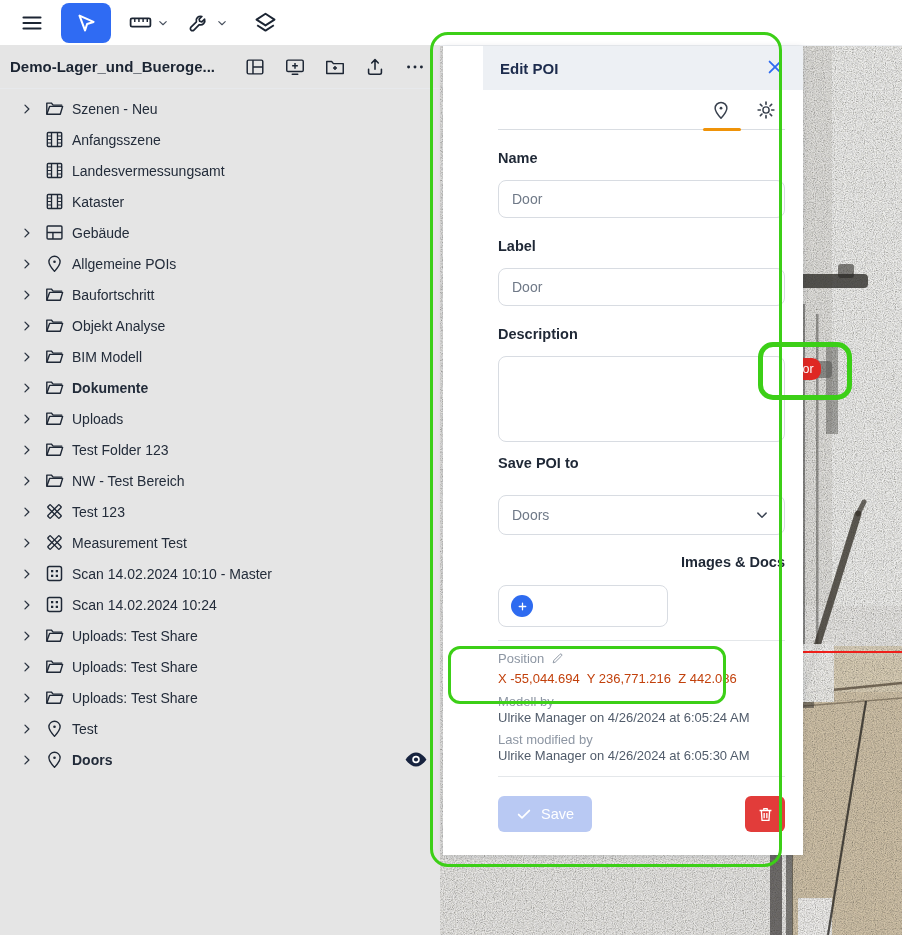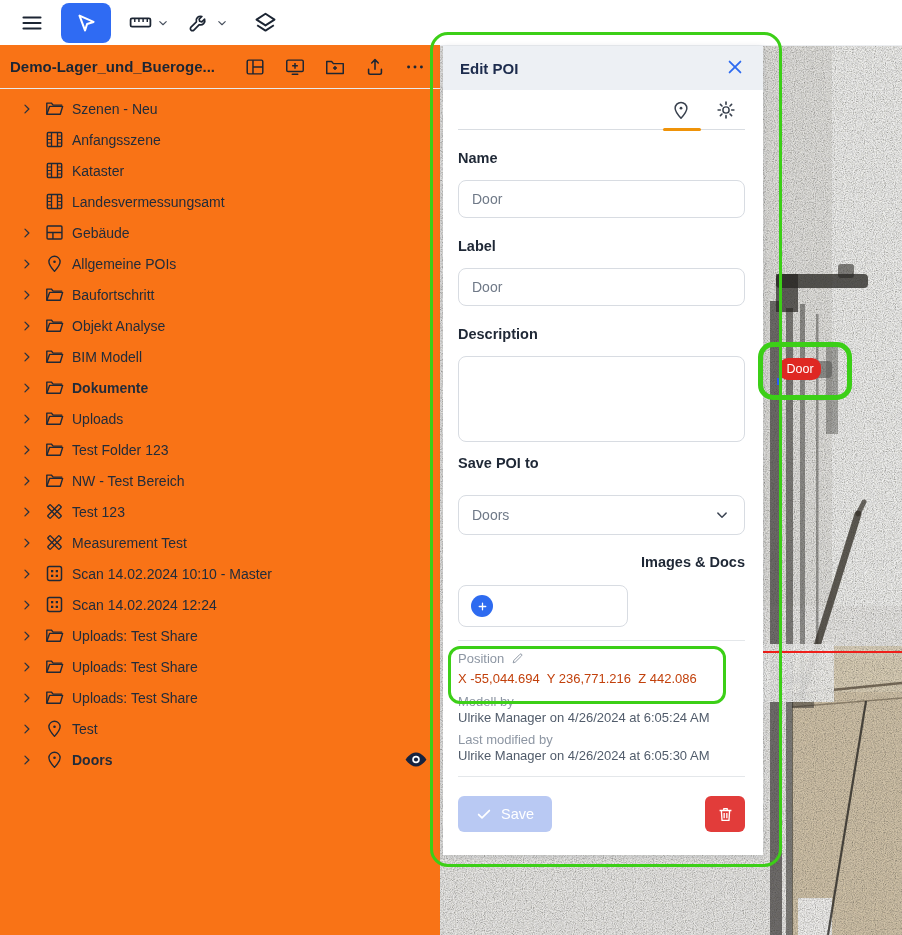--- a/index.html
+++ b/index.html
@@ -13,21 +13,21 @@
   .toolbar{position:absolute;left:0;top:0;width:902px;height:45px;background:#fff;
     border-bottom:1px solid #eceef1;display:flex;align-items:center;}
   .tb-btn{display:flex;align-items:center;justify-content:center;background:none;border:none;
     color:#1c2533;cursor:pointer;padding:0;}
   .tb-menu{margin-left:18px;width:28px;height:28px;}
   .tb-select{margin-left:15px;width:50px;height:40px;background:#2f6bf3;border-radius:8px;color:#fff;}
   .tb-group{display:flex;align-items:center;margin-left:16px;gap:3px;}
   .tb-chev{color:#454e5c;}
   .tb-layers{margin-left:22px;}
   
-  .sidebar{position:absolute;left:0;top:45px;width:440px;height:890px;background:#f97316;}
+  .sidebar{position:absolute;left:0;top:45px;width:440px;height:890px;background:#e5e5e5;}
   .sb-header{height:43px;border-bottom:1px solid #e7e9ec;display:flex;align-items:center;padding:0 14px 0 10px;}
   .sb-title{font-size:15px;font-weight:700;color:#1c2533;white-space:nowrap;}
   .sb-icons{margin-left:auto;display:flex;align-items:center;gap:18px;color:#1c2533;}
   .sb-icons .tb-btn{width:22px;height:22px;}
   .tree{position:absolute;left:0;top:48px;right:0;}
   .tree-row{height:31px;display:flex;align-items:center;padding-left:21px;position:relative;
     font-size:14px;color:#232c3a;cursor:pointer;}
   .tree-row.bold .t-label{font-weight:700;}
   .chev{width:12px;height:12px;color:#2a3340;flex:0 0 12px;display:flex;}
   .t-icon{width:21px;height:21px;margin-left:11px;color:#1f2836;flex:0 0 21px;display:flex;}
@@ -36,21 +36,21 @@
   
   .scan{position:absolute;left:440px;top:46px;width:462px;height:889px;background:#f1f0ee;}
   .scan svg{display:block;}
   
   .poi-blob{position:absolute;left:816px;top:361px;width:16px;height:17px;background:#5a5a58;opacity:.65;border-radius:4px;}
   .poi-dot{position:absolute;left:777px;top:378px;width:5px;height:7px;background:#2b5bf7;}
   .poi-pill{position:absolute;left:779px;top:358px;width:42px;height:22px;background:#df2823;border-radius:9px;
     color:#fff;font-size:12.5px;display:flex;align-items:center;justify-content:center;cursor:pointer;}
   
   .panel{position:absolute;left:443px;top:46px;width:320px;height:809px;background:#fff;
-    box-shadow:0 1px 6px rgba(20,30,60,.12);}
+    box-shadow:0 1px 6px rgba(20,30,60,.12);padding-left:40px;}
   .p-header{height:44px;background:#edf0f4;display:flex;align-items:center;padding:0 16px 0 17px;}
   .p-title{font-size:15px;font-weight:700;color:#1d2c4d;}
   .p-close{margin-left:auto;width:22px;height:22px;border:none;background:none;color:#2e6bf0;cursor:pointer;padding:0;display:flex;}
   .p-tabs{height:40px;position:relative;}
   .p-tab{position:absolute;top:9px;width:22px;height:22px;color:#39414e;cursor:pointer;display:flex;background:none;border:none;padding:0;}
   .p-tab.pin{left:227px;}
   .p-tab.gear{left:272px;}
   .tab-line{position:absolute;left:15px;width:287px;bottom:0;height:1px;background:#d9dde2;}
   .tab-active{position:absolute;left:220px;width:38px;bottom:-1px;height:3.5px;background:#ef9309;border-radius:2px;}
   .p-body{padding:0 18px 0 15px;}
@@ -353,38 +353,38 @@
     <span class="chev" style="visibility: hidden;">
           <svg width="12" height="12" viewBox="0 0 16 16">
             <use href="#i-chev-right"></use>
           </svg>
         </span>
     <span class="t-icon">
           <svg width="21" height="21" viewBox="0 0 24 24">
             <use href="#i-film"></use>
           </svg>
         </span>
+    <span class="t-label">Landesvermessungsamt</span>
+
+  </div>
+      <div class="tree-row">
+    <span class="chev" style="visibility: hidden;">
+          <svg width="12" height="12" viewBox="0 0 16 16">
+            <use href="#i-chev-right"></use>
+          </svg>
+        </span>
+    <span class="t-icon">
+          <svg width="21" height="21" viewBox="0 0 24 24">
+            <use href="#i-film"></use>
+          </svg>
+        </span>
     <span class="t-label">Kataster</span>
 
   </div>
       <div class="tree-row">
-    <span class="chev" style="visibility: hidden;">
-          <svg width="12" height="12" viewBox="0 0 16 16">
-            <use href="#i-chev-right"></use>
-          </svg>
-        </span>
-    <span class="t-icon">
-          <svg width="21" height="21" viewBox="0 0 24 24">
-            <use href="#i-film"></use>
-          </svg>
-        </span>
-    <span class="t-label">Landesvermessungsamt</span>
-
-  </div>
-      <div class="tree-row">
     <span class="chev">
           <svg width="12" height="12" viewBox="0 0 16 16">
             <use href="#i-chev-right"></use>
           </svg>
         </span>
     <span class="t-icon">
           <svg width="21" height="21" viewBox="0 0 24 24">
             <use href="#i-layout"></use>
           </svg>
         </span>
@@ -549,21 +549,21 @@
     <span class="chev">
           <svg width="12" height="12" viewBox="0 0 16 16">
             <use href="#i-chev-right"></use>
           </svg>
         </span>
     <span class="t-icon">
           <svg width="21" height="21" viewBox="0 0 24 24">
             <use href="#i-scan"></use>
           </svg>
         </span>
-    <span class="t-label">Scan 14.02.2024 12:24</span>
+    <span class="t-label">Scan 14.02.2024 10:24</span>
 
   </div>
       <div class="tree-row">
     <span class="chev">
           <svg width="12" height="12" viewBox="0 0 16 16">
             <use href="#i-chev-right"></use>
           </svg>
         </span>
     <span class="t-icon">
           <svg width="21" height="21" viewBox="0 0 24 24">

